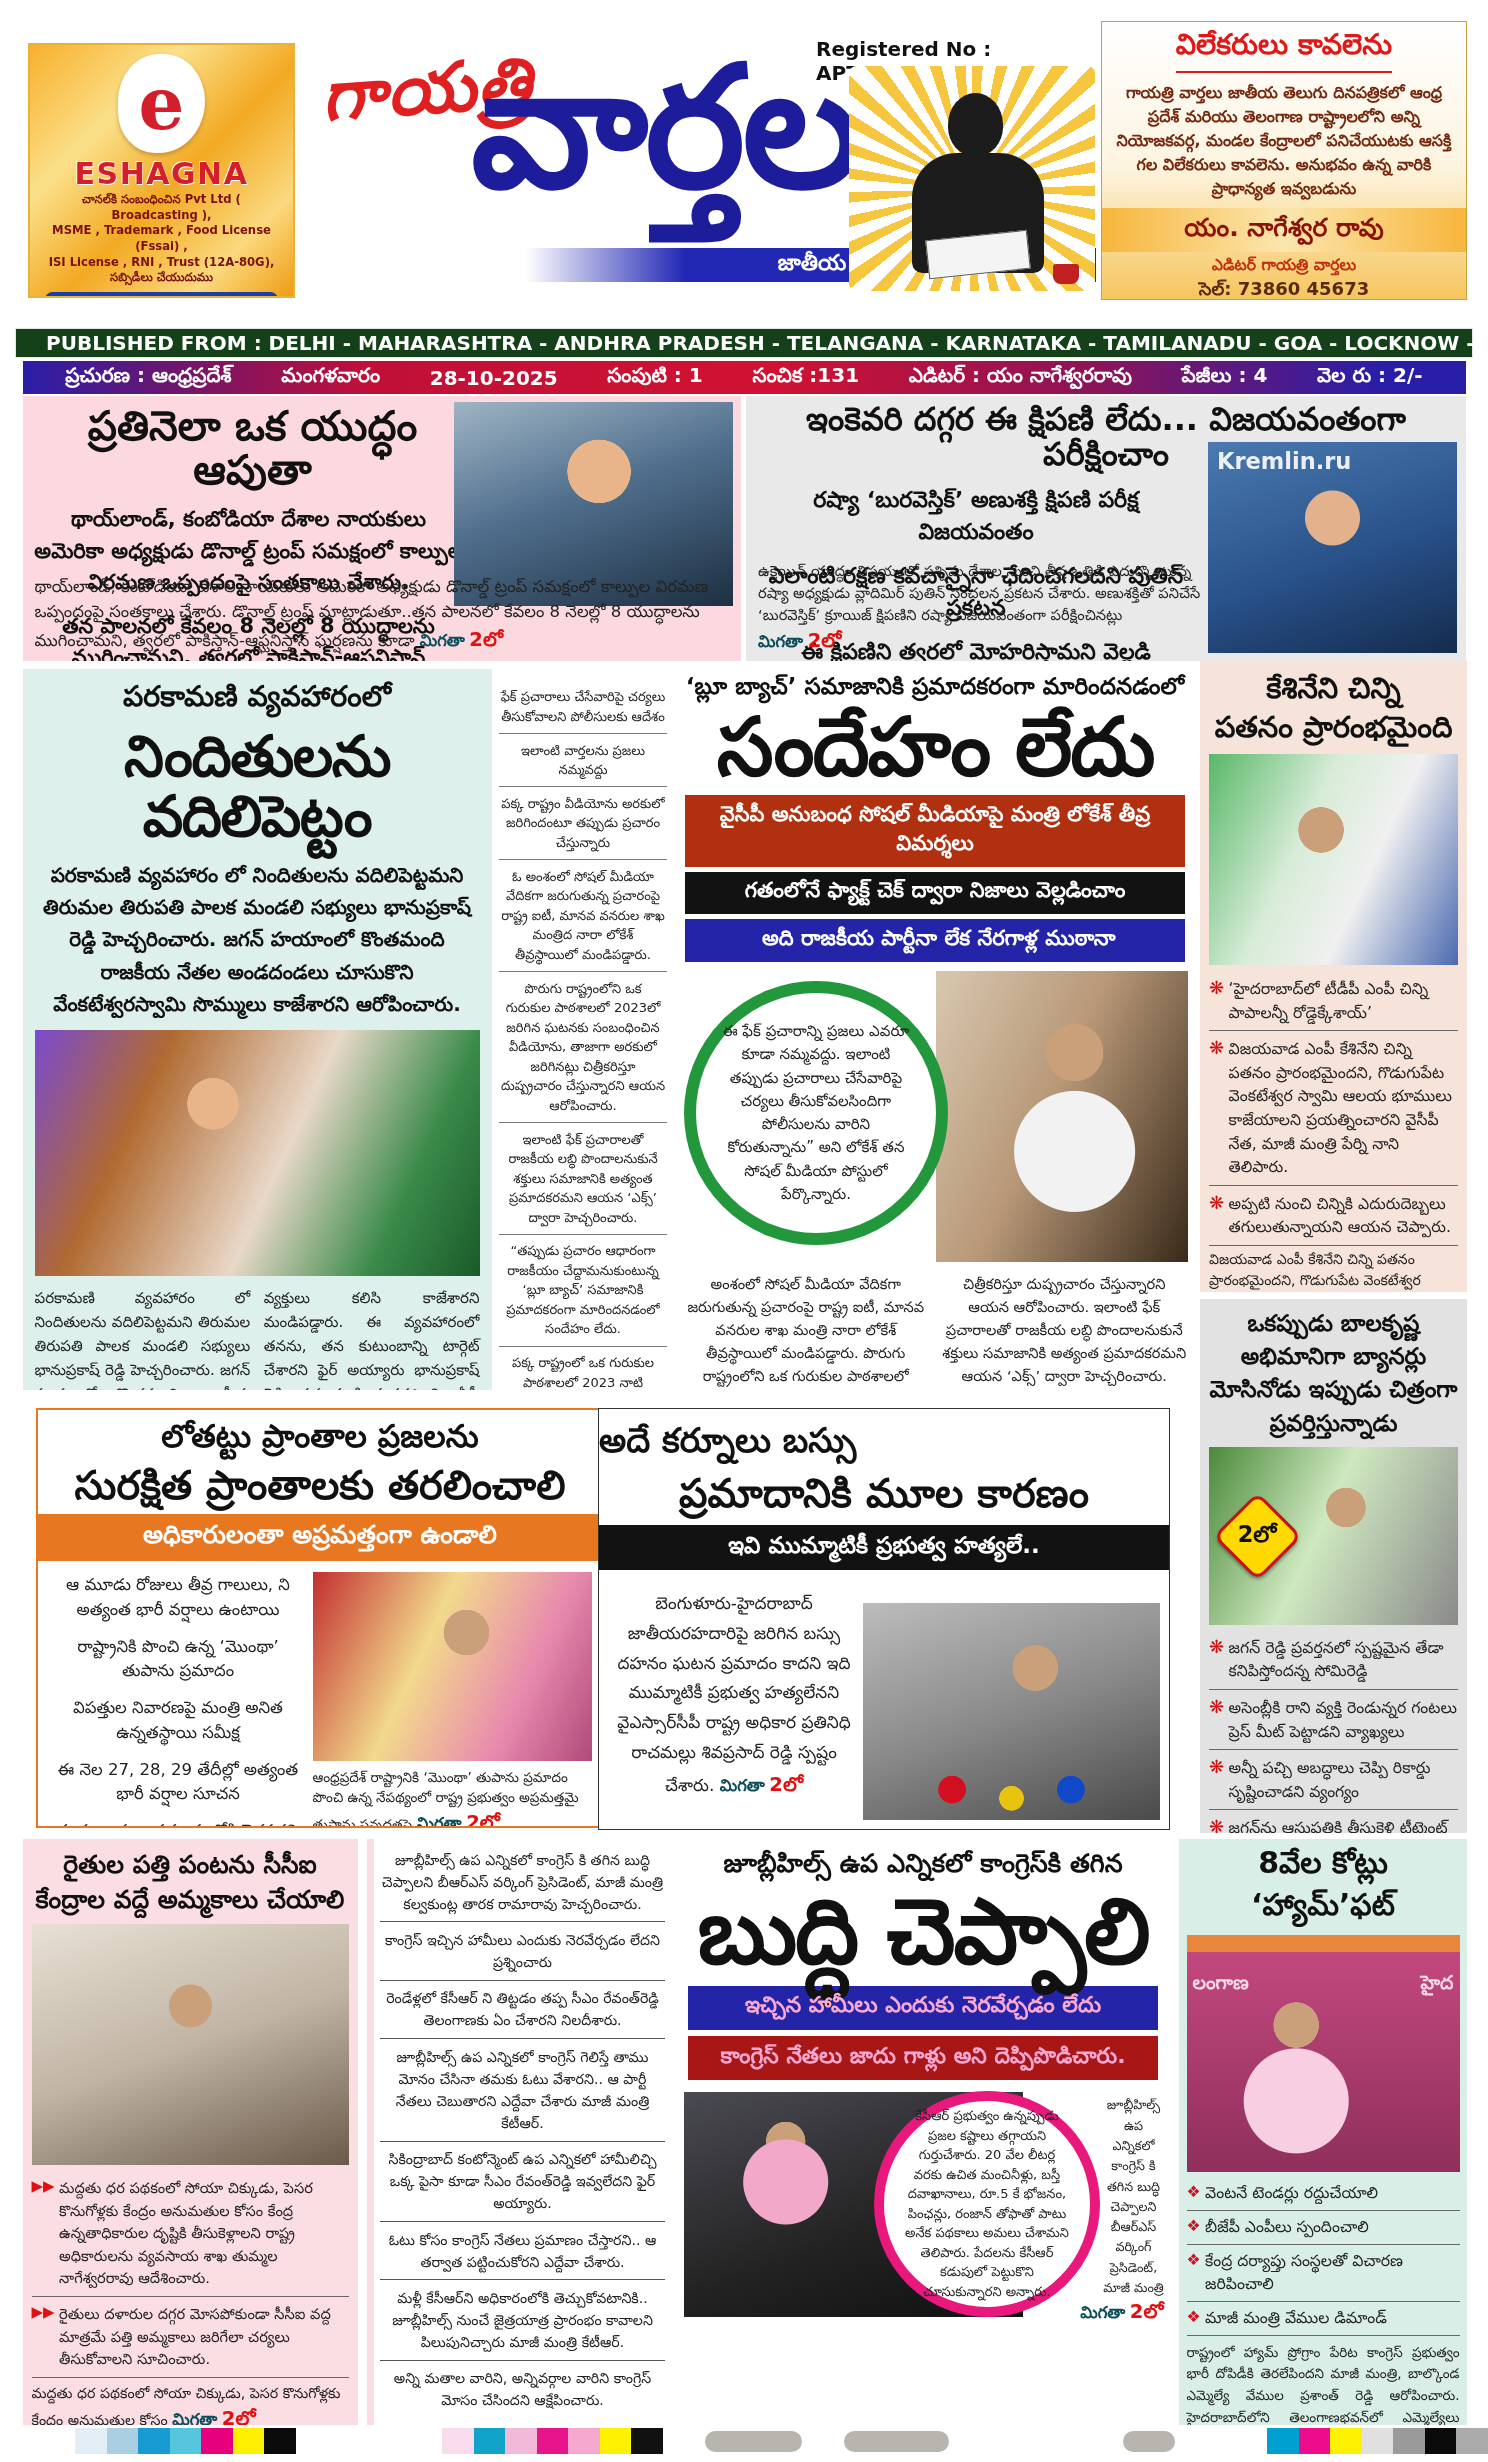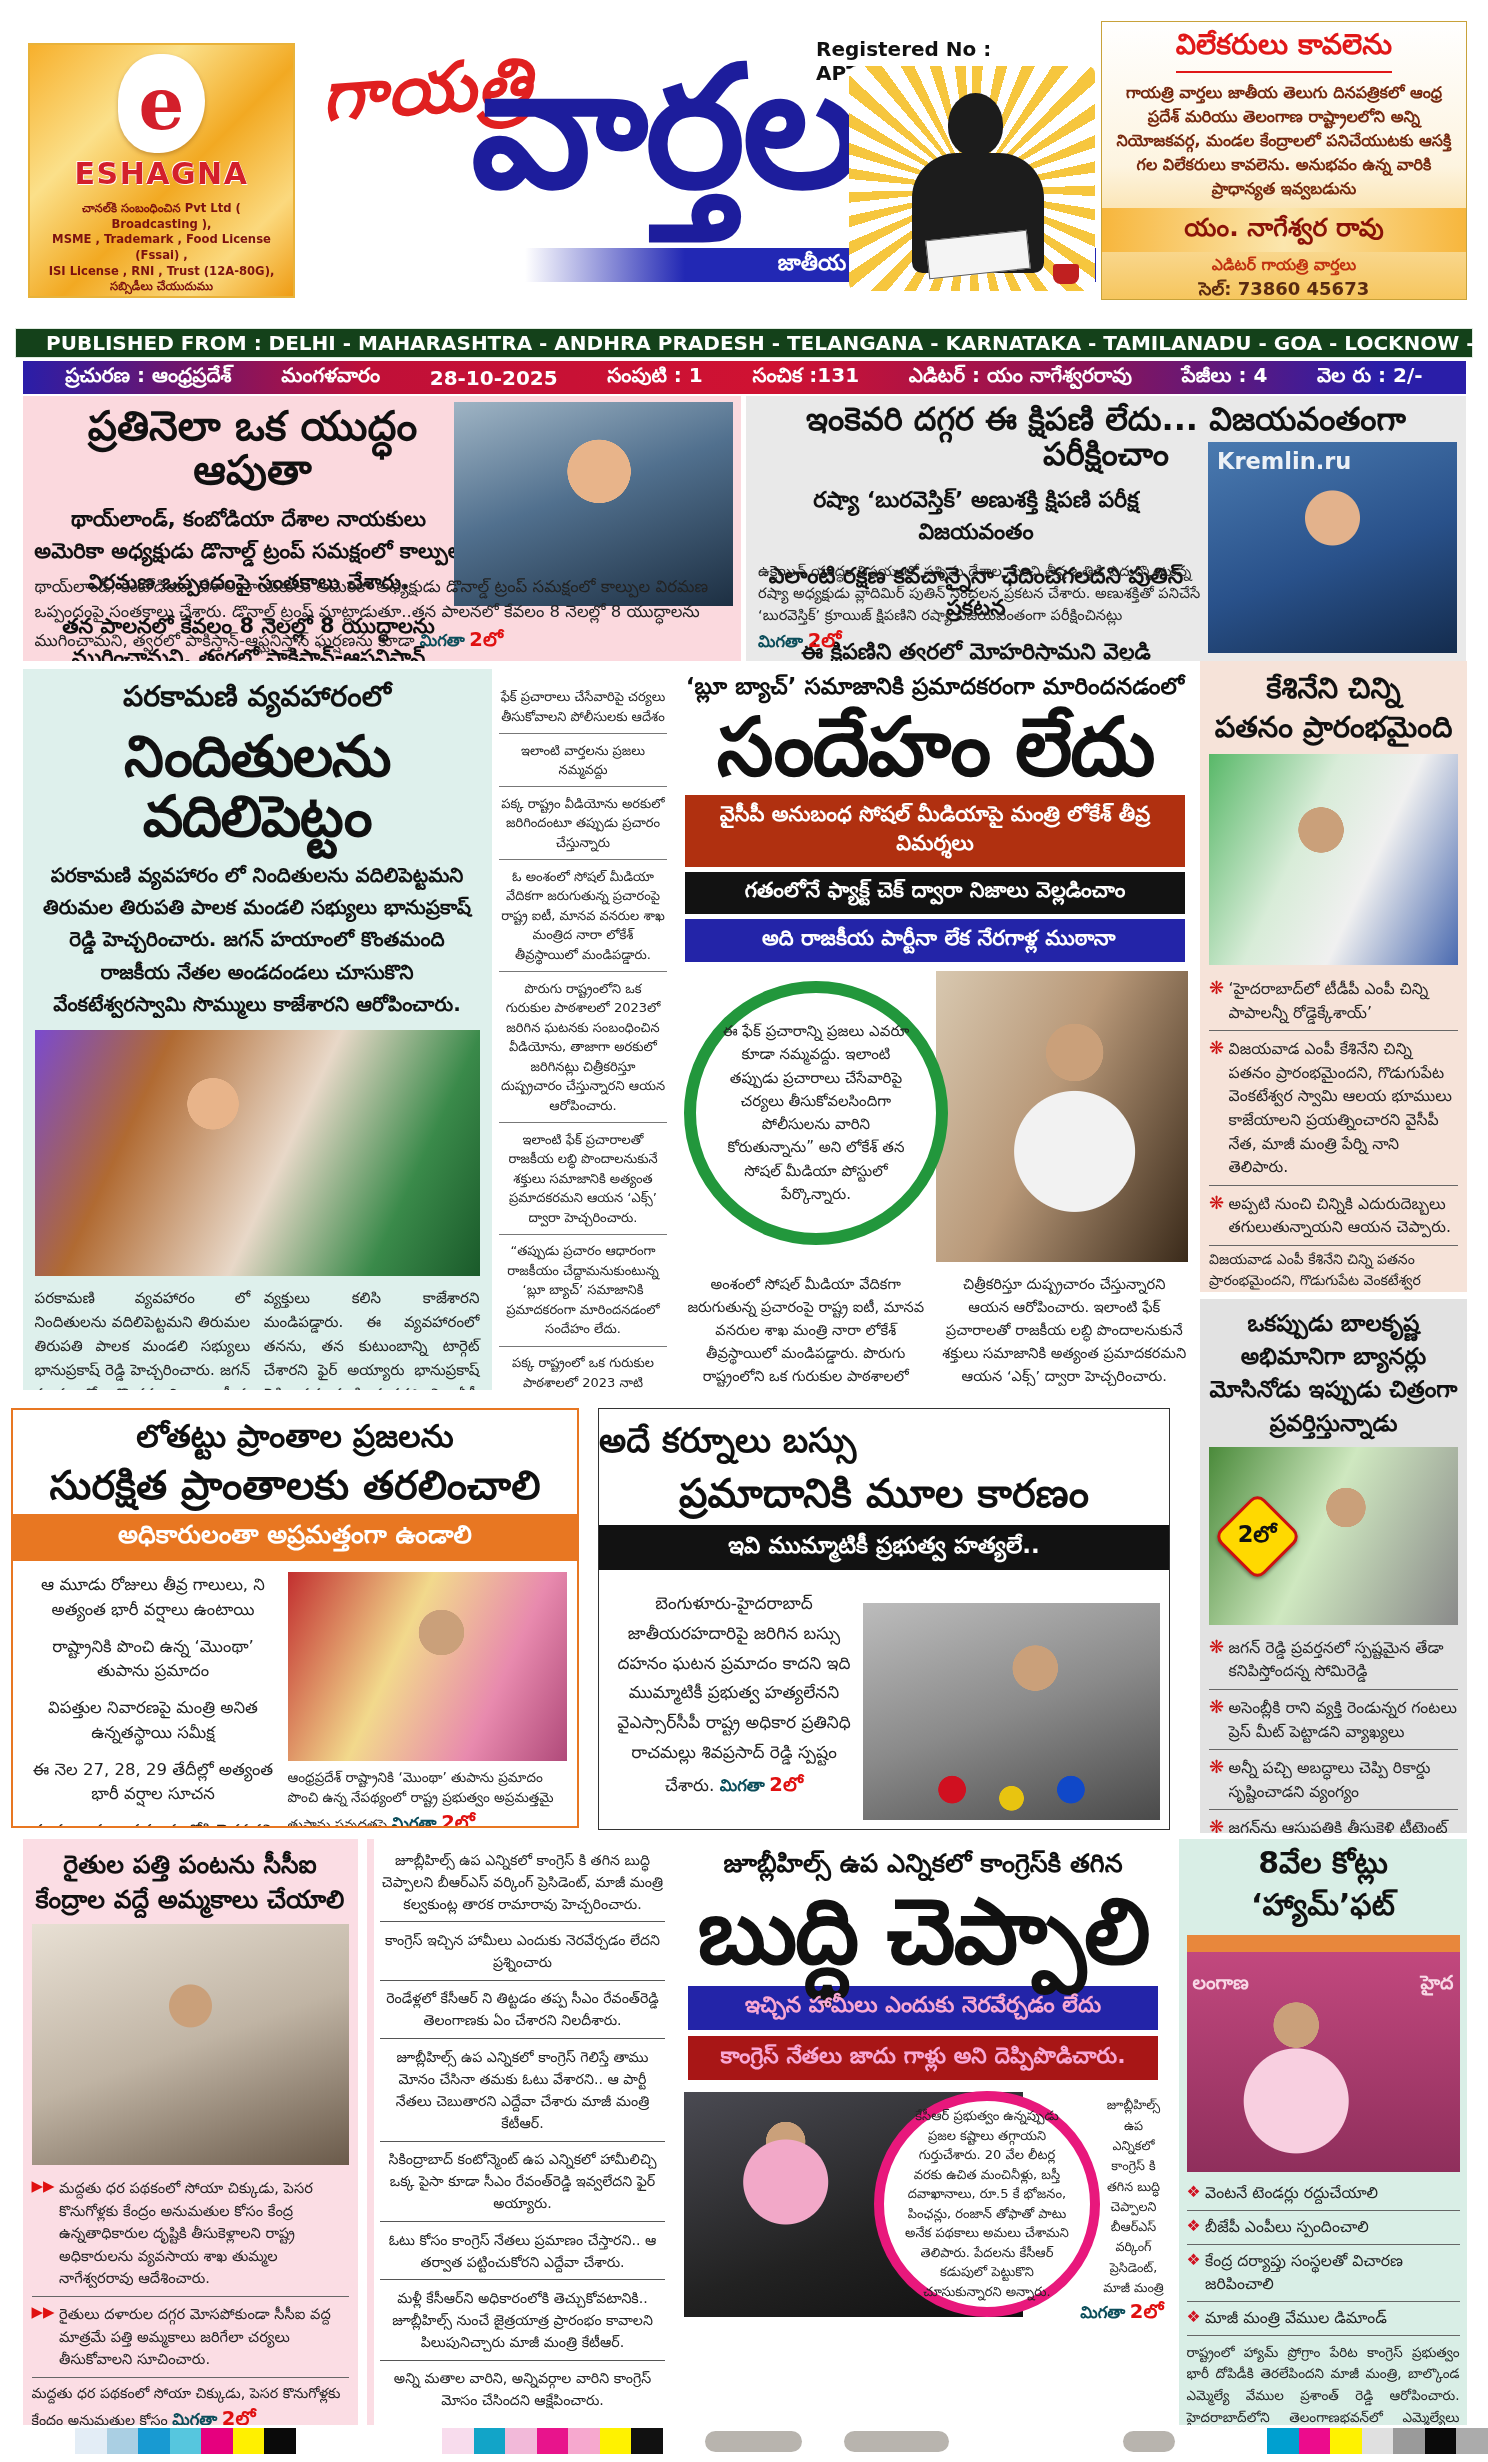--- a/index.html
+++ b/index.html
@@ -11,21 +11,21 @@
 
   
   .eshagna { left:28px; top:43px; width:267px; height:255px; border:2.2px solid #e8b23a;
              background:linear-gradient(135deg,#f7b02c 0%,#fbe08a 30%,#f2a922 55%,#fbd97e 80%,#ef9c14 100%);
              text-align:center; padding:6px 7.5px; }
   .e-blob { width:87px; height:99px; margin:3px auto 0; background:#ffffff; border-radius:52% 52% 58% 46%;
             display:flex; align-items:center; justify-content:center; box-shadow:0 2.2px 4.5px rgba(120,60,0,.35); }
   .e-letter { font-size:72px; font-weight:900; color:#d31f2b; font-family:"DejaVu Serif", serif; line-height:1; }
   .eshagna-brand { margin-top:3px; font-size:30px; font-weight:900; color:#d31f2b; letter-spacing:1.5px;
                    text-shadow:0.7px 0.7px 0 #fff, -0.7px -0.7px 0 #fff; }
-  .eshagna-lines { margin-top:10px; }
+  .eshagna-lines { margin-top:1px; }
   .eshagna-lines div { font-size:11.6px; font-weight:700; color:#7c1110; line-height:1.35; }
   .eshagna-blue { margin:6px auto 0; width:94%; background:#1b3faa; border-radius:7.5px; padding:5.2px 4.5px;
                   color:#ffe94d; font-size:11.2px; font-weight:800; line-height:1.35; }
 
   .masthead-script { left:322px; top:49px; font-size:69px; font-weight:800; color:#e02020;
                      font-style:italic; transform:rotate(-4deg); letter-spacing:1.5px; }
   .masthead-main { left:471px; top:39px; width:450px; font-size:169px; font-weight:900; color:#1d1d9c;
                    line-height:1.05; letter-spacing:-3px; }
   .masthead-band { left:525px; top:248px; width:571px; height:34px;
                    background:linear-gradient(90deg, rgba(34,40,180,0) 0%, #2228b4 28%, #2228b4 100%);
@@ -134,21 +134,21 @@
   .bk-head { text-align:center; font-size:23px; font-weight:900; line-height:1.45; }
   .photo-balakrishna { position:relative; width:100%; height:178px; margin:7.5px 0 4.5px;
       background:radial-gradient(circle at 55% 34%, #caa07a 0 19.5px, rgba(0,0,0,0) 20px),
                  linear-gradient(115deg,#4a8a3a 0%,#cfe8c0 45%,#8a8a8a 100%); }
   .badge2 { position:absolute; left:16.5px; top:58px; width:63px; height:63px; background:#ffd900;
             border:3.7px solid #cc1010; border-radius:10.5px; transform:rotate(45deg);
             display:flex; align-items:center; justify-content:center; box-shadow:1.5px 1.5px 3.7px rgba(0,0,0,.4); }
   .badge2 span { transform:rotate(-45deg); font-size:22.5px; font-weight:900; color:#111; }
 
   
-  .story-lowlands { left:11px; top:1408px; width:568px; height:420px; background:#ffffff; border:2.2px solid #e87722; }
+  .story-lowlands { left:36px; top:1408px; width:568px; height:420px; background:#ffffff; border:2.2px solid #e87722; }
   .ll-head1 { text-align:center; font-size:31.5px; font-weight:900; margin-top:7.5px; }
   .ll-head2 { text-align:center; font-size:40px; font-weight:900; line-height:1.15; }
   .ll-bar { margin-top:6px; background:#e87722; color:#fff; text-align:center; font-size:25px; font-weight:800; padding:6px 0; }
   .ll-bullets { position:absolute; left:16.5px; top:163px; width:247px; }
   .ll-bullets div { font-size:16.5px; line-height:1.5; text-align:center; margin-bottom:12px; color:#222; }
   .photo-lowlands { position:absolute; right:10.5px; top:162px; width:279px; height:189px;
       background:radial-gradient(circle at 55% 32%, #caa07a 0 22.5px, rgba(0,0,0,0) 23px),
                  linear-gradient(115deg,#c22f2f 0%,#f2d98c 40%,#e88aae 72%,#b04a7a 100%); }
   .ll-foot { position:absolute; right:10.5px; top:357px; width:279px; font-size:13.5px; line-height:1.5; color:#222; }
 

